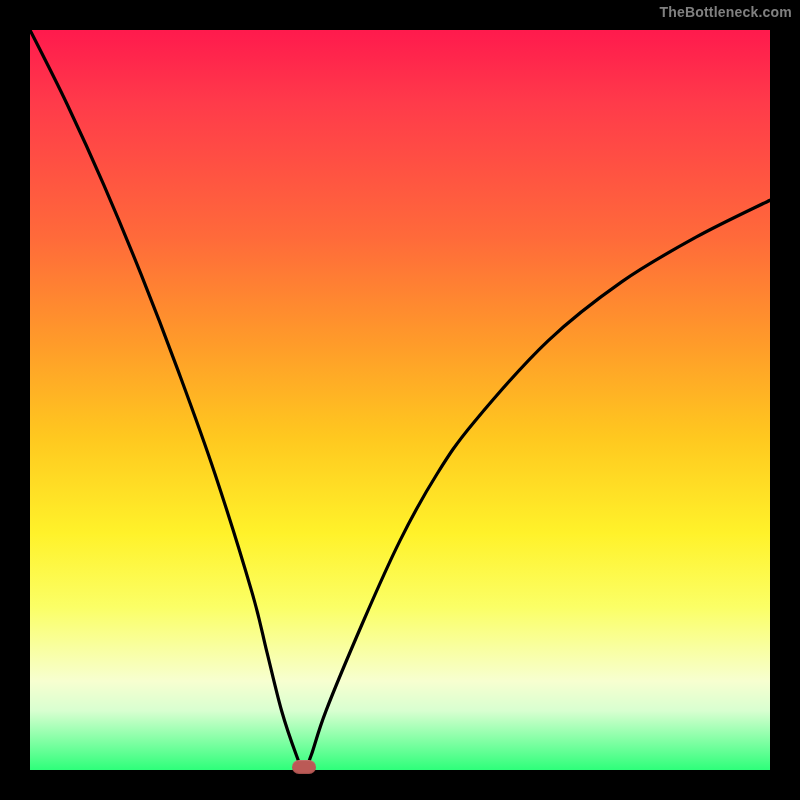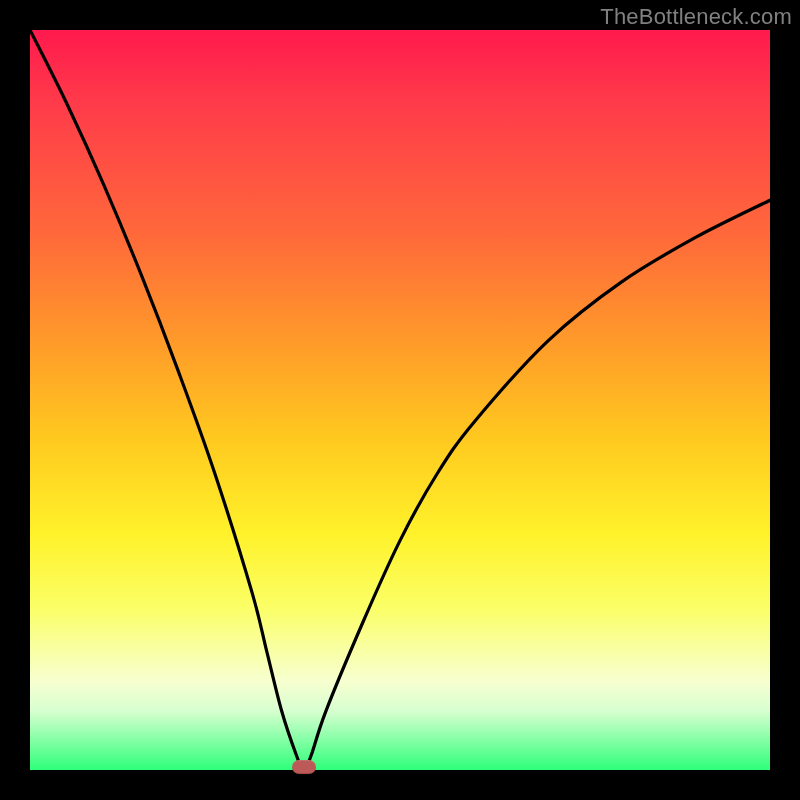--- a/index.html
+++ b/index.html
@@ -38,22 +38,22 @@
       #f7ffd0 88%,
       #d8ffd0 92%,
       #2eff7a 100%
     );
   }
   .watermark {
     position: absolute;
     top: 4px;
     right: 8px;
     color: #808080;
-    font-size: 22px;
-    font-weight: 400;
+    font-size: 14px;
+    font-weight: 700;
     letter-spacing: 0.2px;
     user-select: none;
   }
   svg.curve {
     position: absolute;
     top: 0;
     left: 0;
     width: 740px;
     height: 740px;
     overflow: visible;

